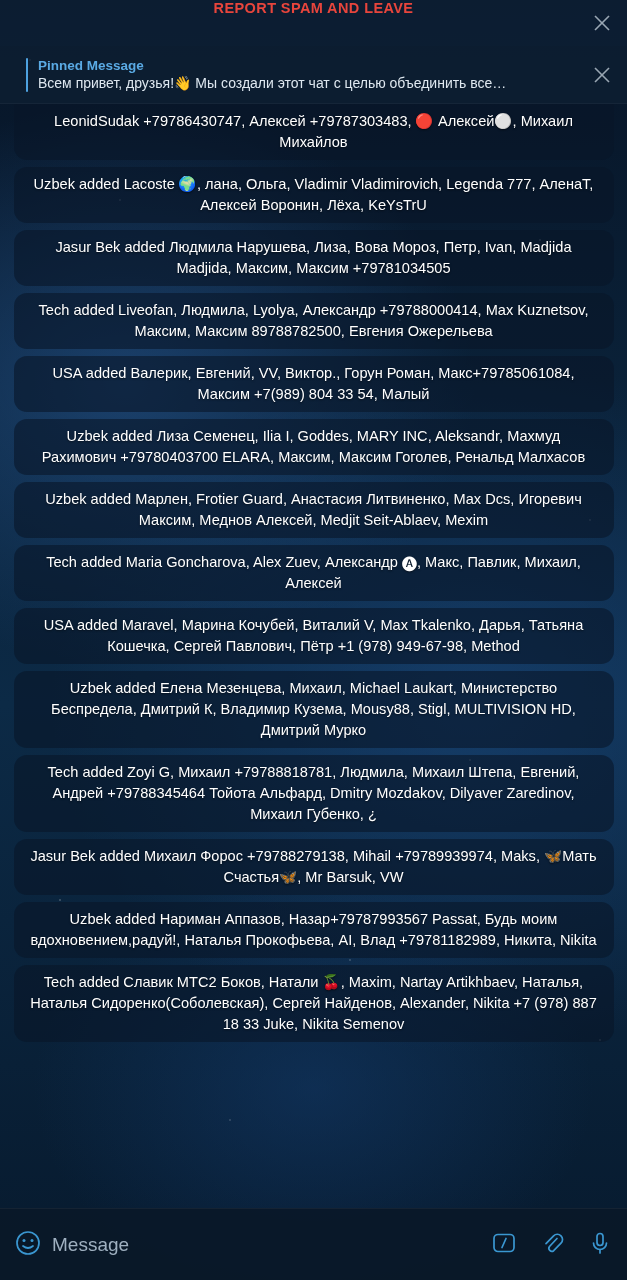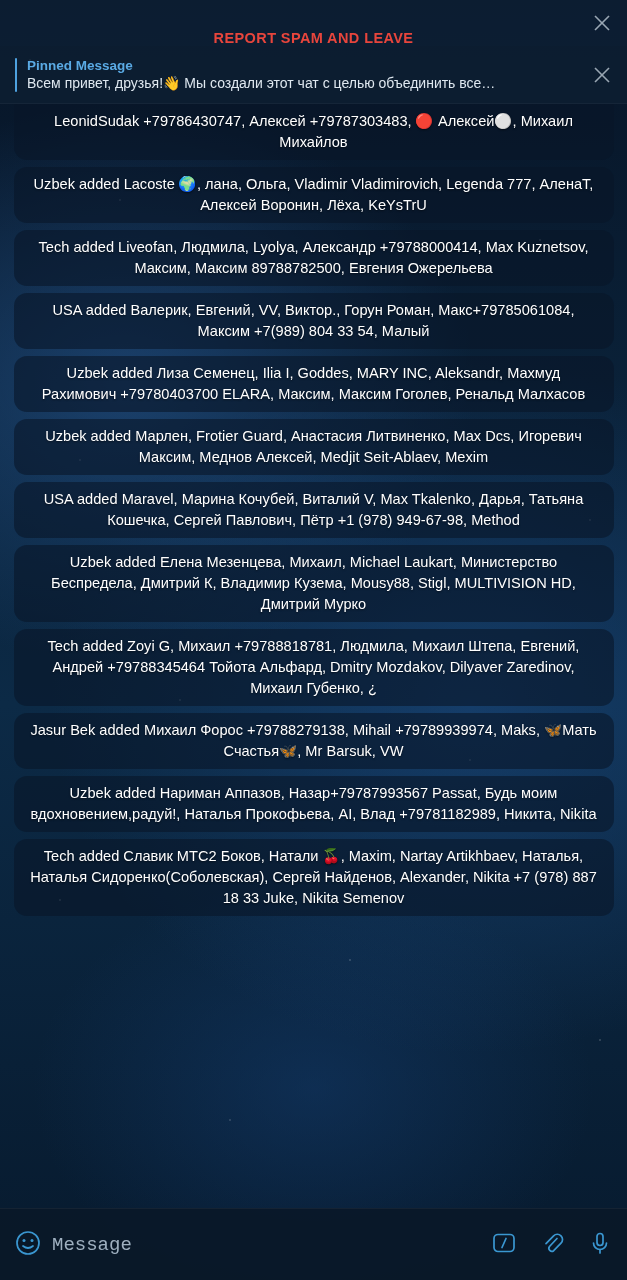--- a/index.html
+++ b/index.html
@@ -40,21 +40,21 @@
       radial-gradient(1px 1px at 600px 1040px, rgba(255,255,255,0.5), transparent),
       radial-gradient(1px 1px at 230px 1120px, rgba(255,255,255,0.45), transparent);
     pointer-events: none;
   }
 
   
   .report-bar {
     position: relative;
     height: 46px;
     display: flex;
-    align-items: flex-end;
+    align-items: flex-start;
     justify-content: center;
     background: rgba(14,32,52,0.82);
   }
   .report-bar .label {
     color: #e8453c;
     font-size: 14.5px;
     font-weight: bold;
     letter-spacing: 0.4px;
   }
   .close-x {
@@ -67,21 +67,21 @@
   }
   .close-x svg { display:block; }
 
   
   .pinned {
     position: relative;
     height: 58px;
     background: rgba(13,30,50,0.82);
     display: flex;
     align-items: center;
-    padding-left: 15px;
+    padding-left: 26px;
     border-bottom: 1px solid rgba(255,255,255,0.04);
   }
   .pinned .bar {
     width: 2px;
     height: 34px;
     background: #4ea2e0;
     border-radius: 1px;
     margin-right: 10px;
   }
   .pinned .texts { overflow: hidden; }
@@ -143,21 +143,21 @@
     flex: 0 0 auto;
     opacity: 0.92;
   }
   .composer .msg-input {
     flex: 1 1 auto;
     background: transparent;
     border: none;
     outline: none;
     color: #a16207;
     font-size: 19px;
-    font-family: Liberation Mono, monospace;
+    font-family: Liberation Sans, sans-serif;
     padding: 0 10px;
   }
   .composer .msg-input::placeholder { color: #9fb0c0; }
   .right-icons {
     display: flex;
     align-items: center;
     gap: 22px;
     padding-left: 8px;
   }
 </style>
@@ -187,24 +187,26 @@
       <svg width="22" height="22" viewBox="0 0 22 22">
         <line x1="4" y1="4" x2="18" y2="18" stroke="#c9d4de" stroke-width="1.6"></line>
         <line x1="18" y1="4" x2="4" y2="18" stroke="#c9d4de" stroke-width="1.6"></line>
       </svg>
     </span>
   </div>
 
   <div class="messages">
     <div class="svc first">LeonidSudak +79786430747, Алексей +79787303483, 🔴 Алексей⚪, Михаил Михайлов</div>
     <div class="svc">Uzbek added Lacoste 🌍, лана, Ольга, Vladimir Vladimirovich, Legenda 777, АленаТ, Алексей Воронин, Лёха, KeYsTrU</div>
+    <div class="svc">Jasur Bek added Людмила Нарушева, Лиза, Вова Мороз, Петр, Ivan, Madjida Madjida, Максим, Максим +79781034505</div>
     <div class="svc">Tech added Liveofan, Людмила, Lyolya, Александр +79788000414, Max Kuznetsov, Максим, Максим 89788782500, Евгения Ожерельева</div>
     <div class="svc">USA added Валерик, Евгений, VV, Виктор., Горун Роман, Макс+79785061084, Максим +7(989) 804 33 54, Малый</div>
     <div class="svc">Uzbek added Лиза Семенец, Ilia I, Goddes, MARY INC, Aleksandr, Махмуд Рахимович +79780403700 ELARA, Максим, Максим Гоголев, Ренальд Малхасов</div>
     <div class="svc">Uzbek added Марлен, Frotier Guard, Анастасия Литвиненко, Max Dcs, Игоревич Максим, Меднов Алексей, Medjit Seit-Ablaev, Mexim</div>
+    <div class="svc">Tech added Maria Goncharova, Alex Zuev, Александр 🅐, Макс, Павлик, Михаил, Алексей</div>
     <div class="svc">USA added Maravel, Марина Кочубей, Виталий V, Max Tkalenko, Дарья, Татьяна Кошечка, Сергей Павлович, Пётр +1 (978) 949-67-98, Method</div>
     <div class="svc">Uzbek added Елена Мезенцева, Михаил, Michael Laukart, Министерство Беспредела, Дмитрий К, Владимир Кузема, Mousy88, Stigl, MULTIVISION HD, Дмитрий Мурко</div>
     <div class="svc">Tech added Zoyi G, Михаил +79788818781, Людмила, Михаил Штепа, Евгений, Андрей +79788345464 Тойота Альфард, Dmitry Mozdakov, Dilyaver Zaredinov, Михаил Губенко, ¿</div>
     <div class="svc">Jasur Bek added Михаил Форос +79788279138, Mihail +79789939974, Maks, 🦋Мать Счастья🦋, Mr Barsuk, VW</div>
     <div class="svc">Uzbek added Нариман Аппазов, Назар+79787993567 Passat, Будь моим вдохновением,радуй!, Наталья Прокофьева, AI, Влад +79781182989, Никита, Nikita</div>
     <div class="svc">Tech added Славик МТС2 Боков, Натали 🍒, Maxim, Nartay Artikhbaev, Наталья, Наталья Сидоренко(Соболевская), Сергей Найденов, Alexander, Nikita +7 (978) 887 18 33 Juke, Nikita Semenov</div>
 
   </div>
 
   <div class="composer">

